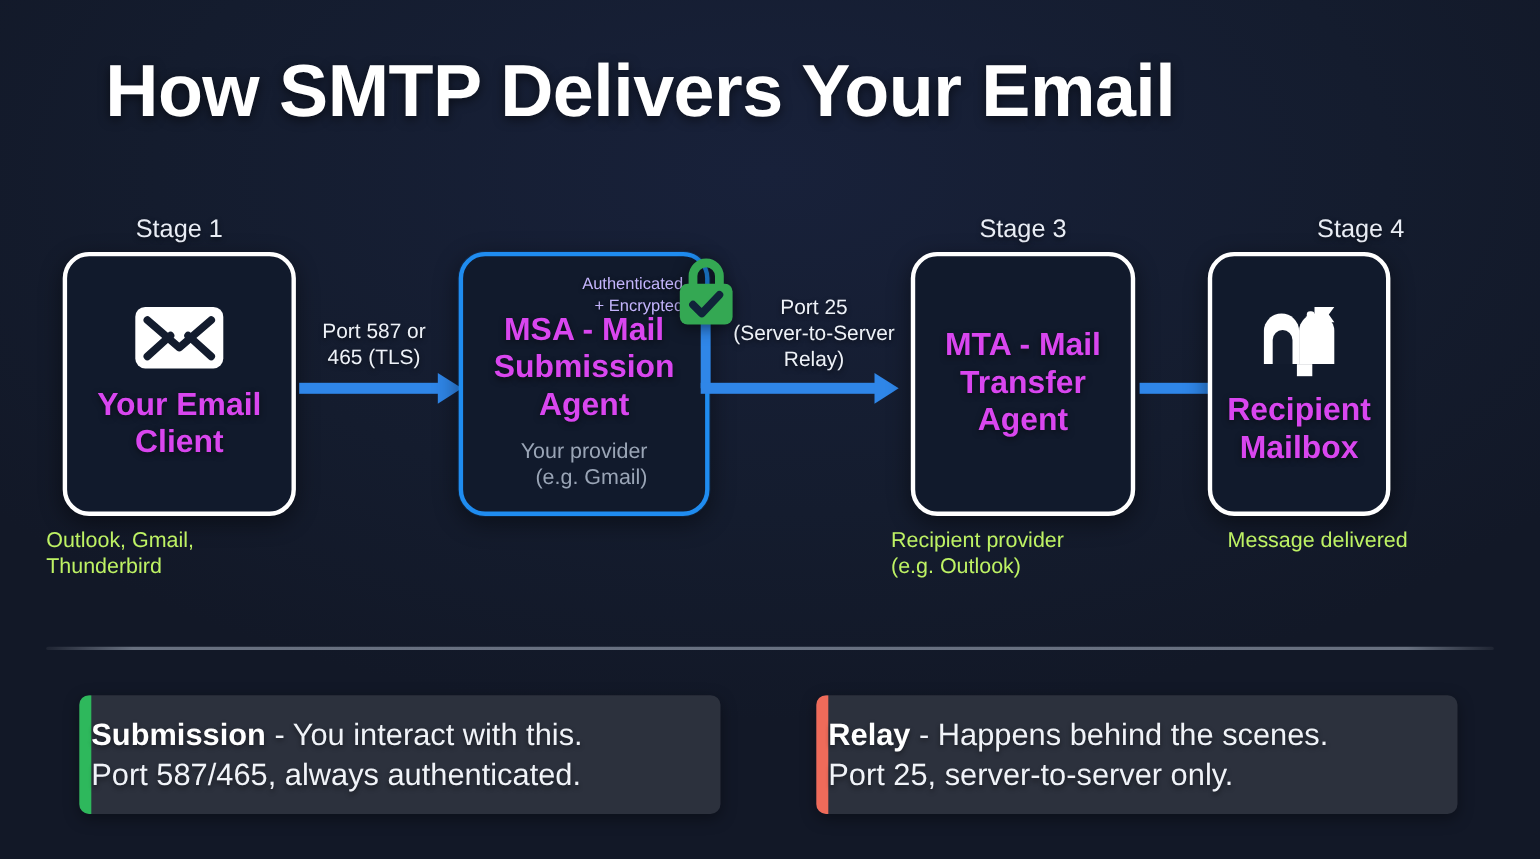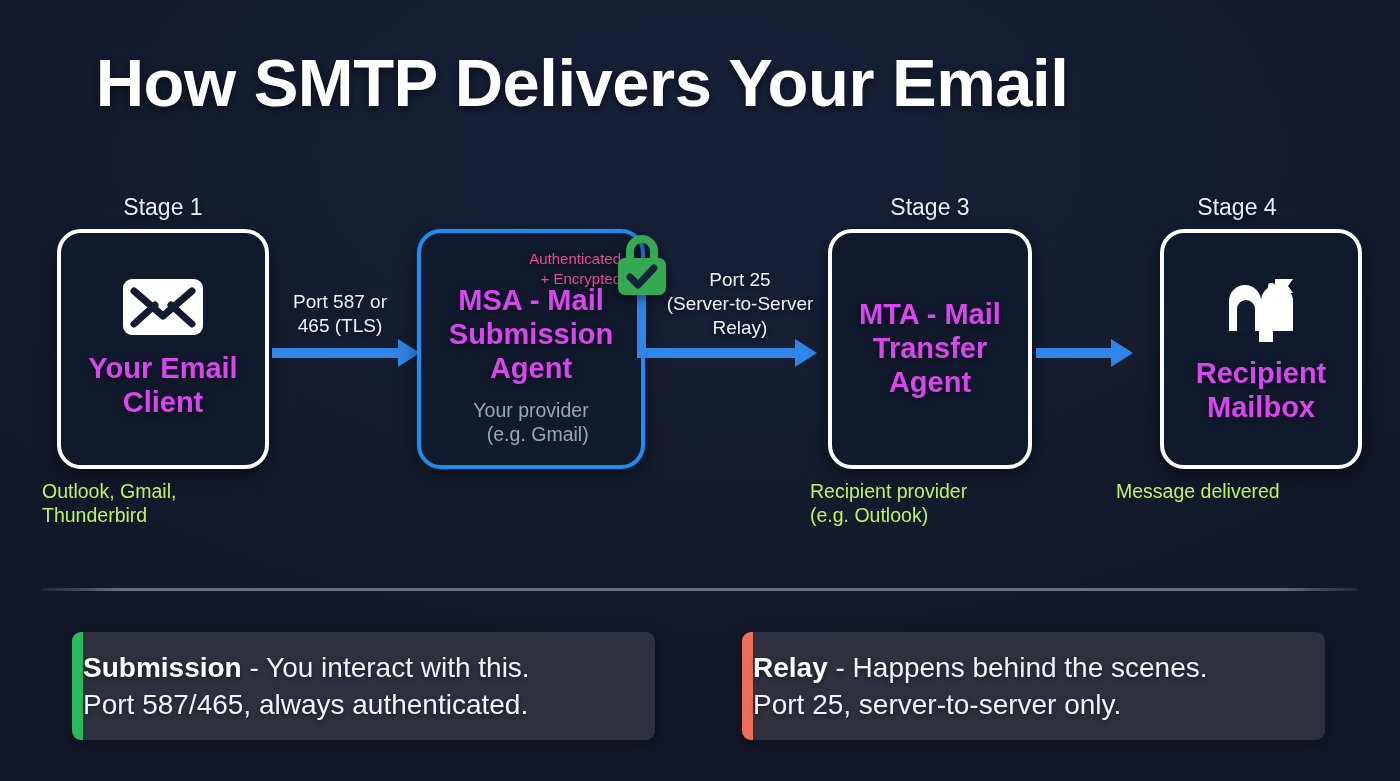--- a/index.html
+++ b/index.html
@@ -51,21 +51,21 @@
     font-size:29px; font-weight:bold; color:#d946ef;
     text-align:center; line-height:1.17;
     text-shadow:0 2px 6px rgba(0,0,0,0.5);
   }
   .node-sub {
     font-size:19.5px; color:#9aa5b6; text-align:right;
     line-height:1.2; margin-top:14px;
   }
   .badge {
     position:absolute; top:16px; right:20px;
-    font-size:15px; color:#ec4899; text-align:right; line-height:1.3;
+    font-size:15px; color:#c4b5fd; text-align:right; line-height:1.3;
     text-shadow:0 1px 4px rgba(0,0,0,0.6);
   }
   .caption {
     position:absolute;
     font-size:19.5px; color:#bef264; text-align:left; line-height:1.22;
   }
 
   
   .envelope-icon { width:82px; height:58px; margin-bottom:16px; }
   .mailbox-icon  { width:80px; height:72px; margin-bottom:12px; }
@@ -187,21 +187,21 @@
     </div>
   </div>
   <div class="caption" style="left:810px; top:480px; width:240px;">
     <span>Recipient provider</span><br>
     <span>(e.g. Outlook)</span>
   </div>
 
   <div class="arrow" style="left:1036px; top:348px; width:78px;"></div>
   <div class="arrowhead" style="left:1111px; top:339px;"></div>
 
-  <div class="node" style="left:1160px; top:229px; width:202px; height:240px;">
+  <div class="node" style="left:1098px; top:229px; width:166px; height:240px;">
     <svg class="mailbox-icon" viewBox="0 0 80 72">
       <path d="M8 28 a16 16 0 0 1 32 0 V58 H8 Z" fill="#ffffff"></path>
       <path d="M16 58 V36 a9 9 0 0 1 18 0 V58" fill="#131c2e"></path>
       <path d="M40 58 V28 a16 16 0 0 1 32 0 V58 Z" fill="#ffffff"></path>
       <rect x="47" y="10" width="7" height="34" rx="3" fill="#ffffff"></rect>
       <path d="M54 6 H72 L67 13 L72 20 H54 Z" fill="#ffffff"></path>
       <rect x="38" y="58" width="14" height="11" fill="#ffffff"></rect>
     </svg>
     <div class="node-title">
       <span>Recipient</span><br>

